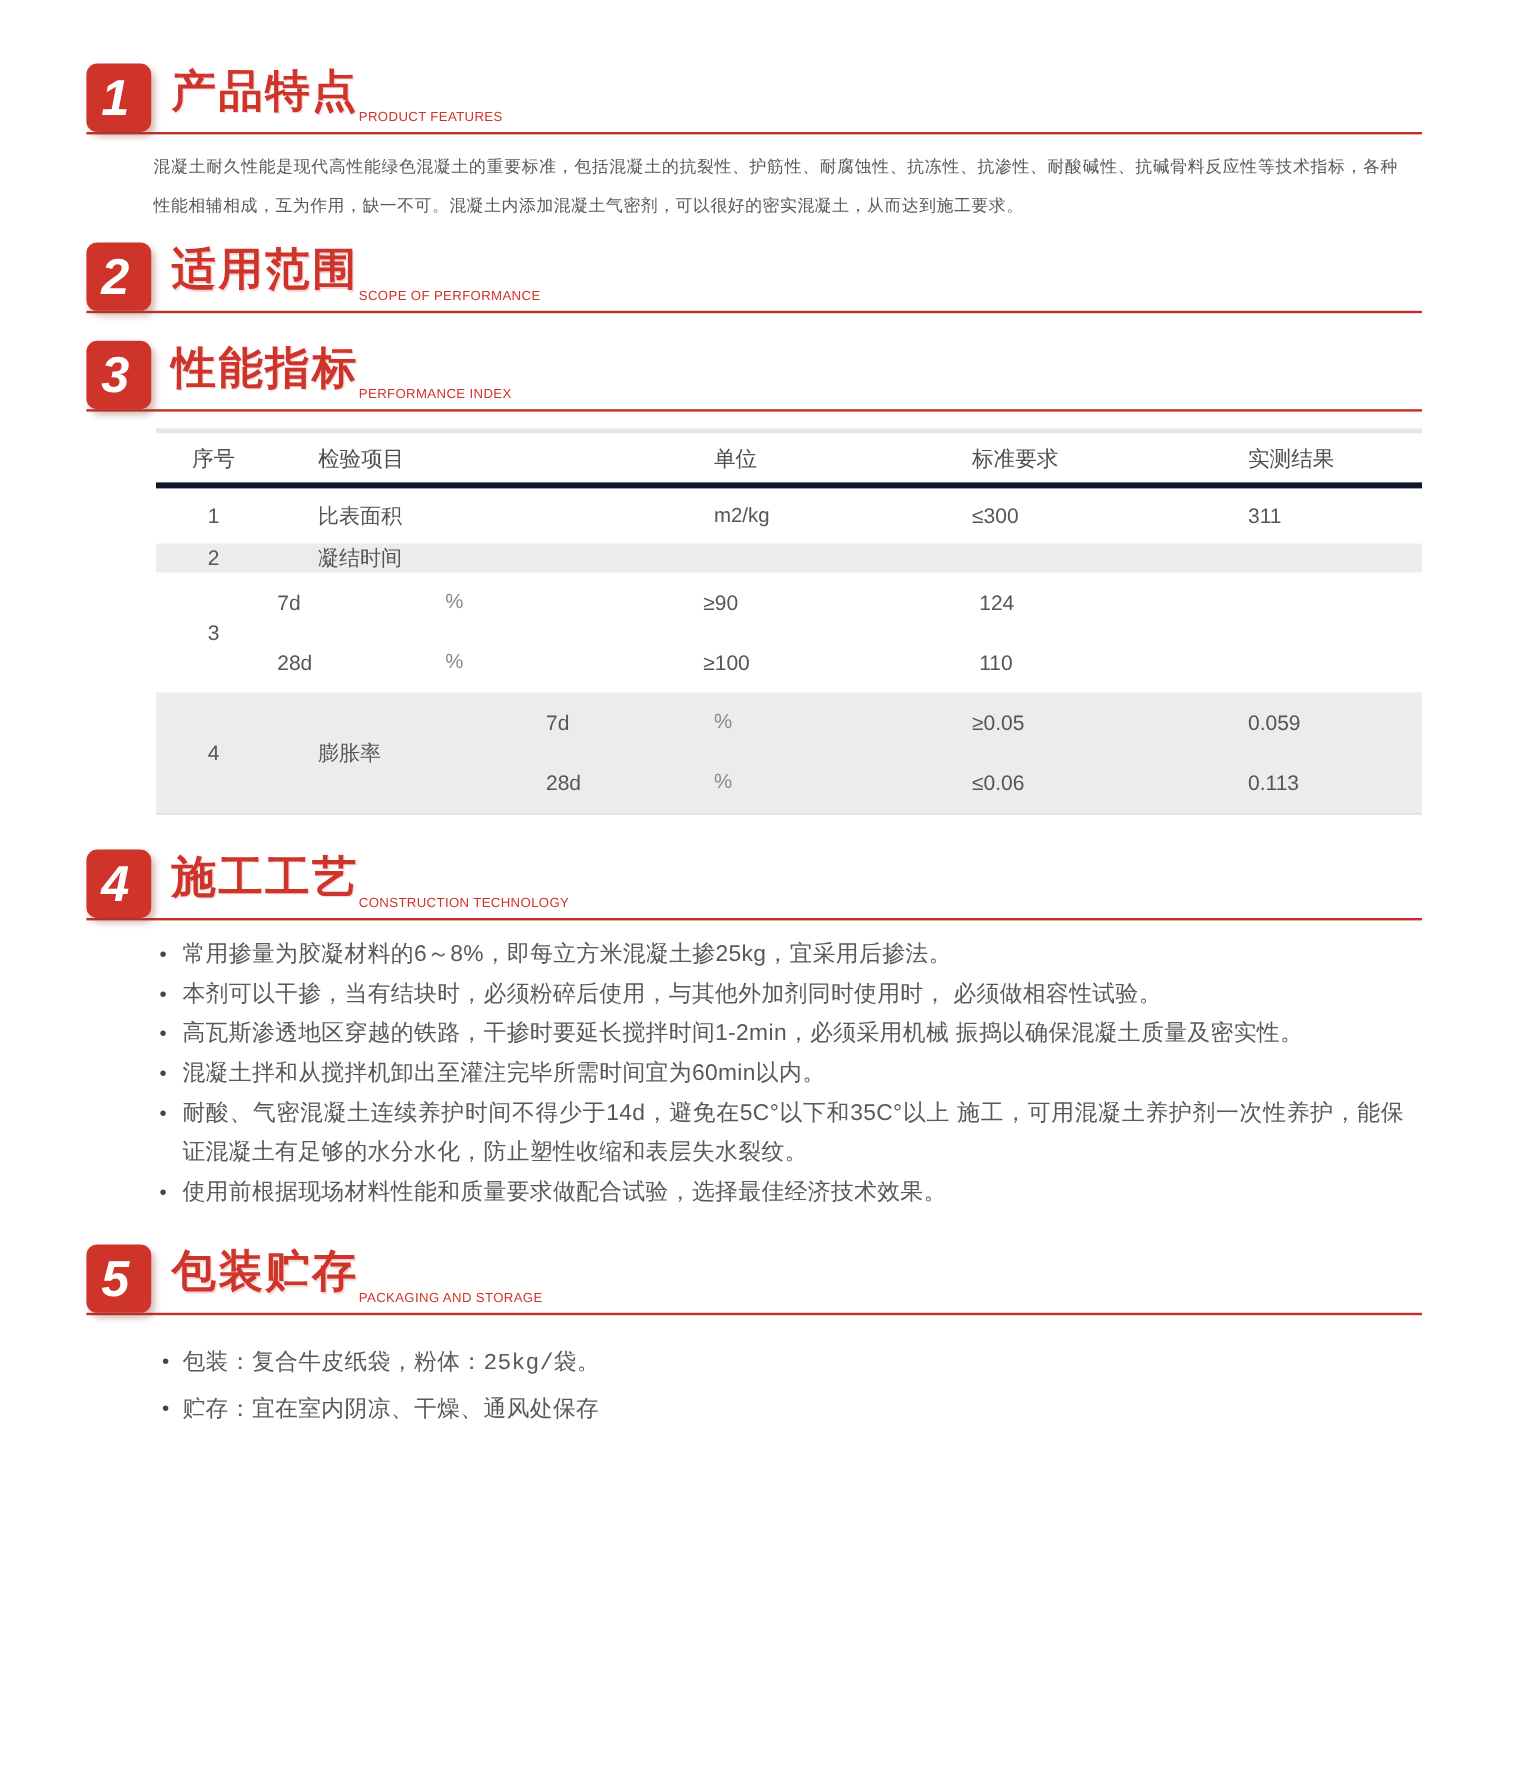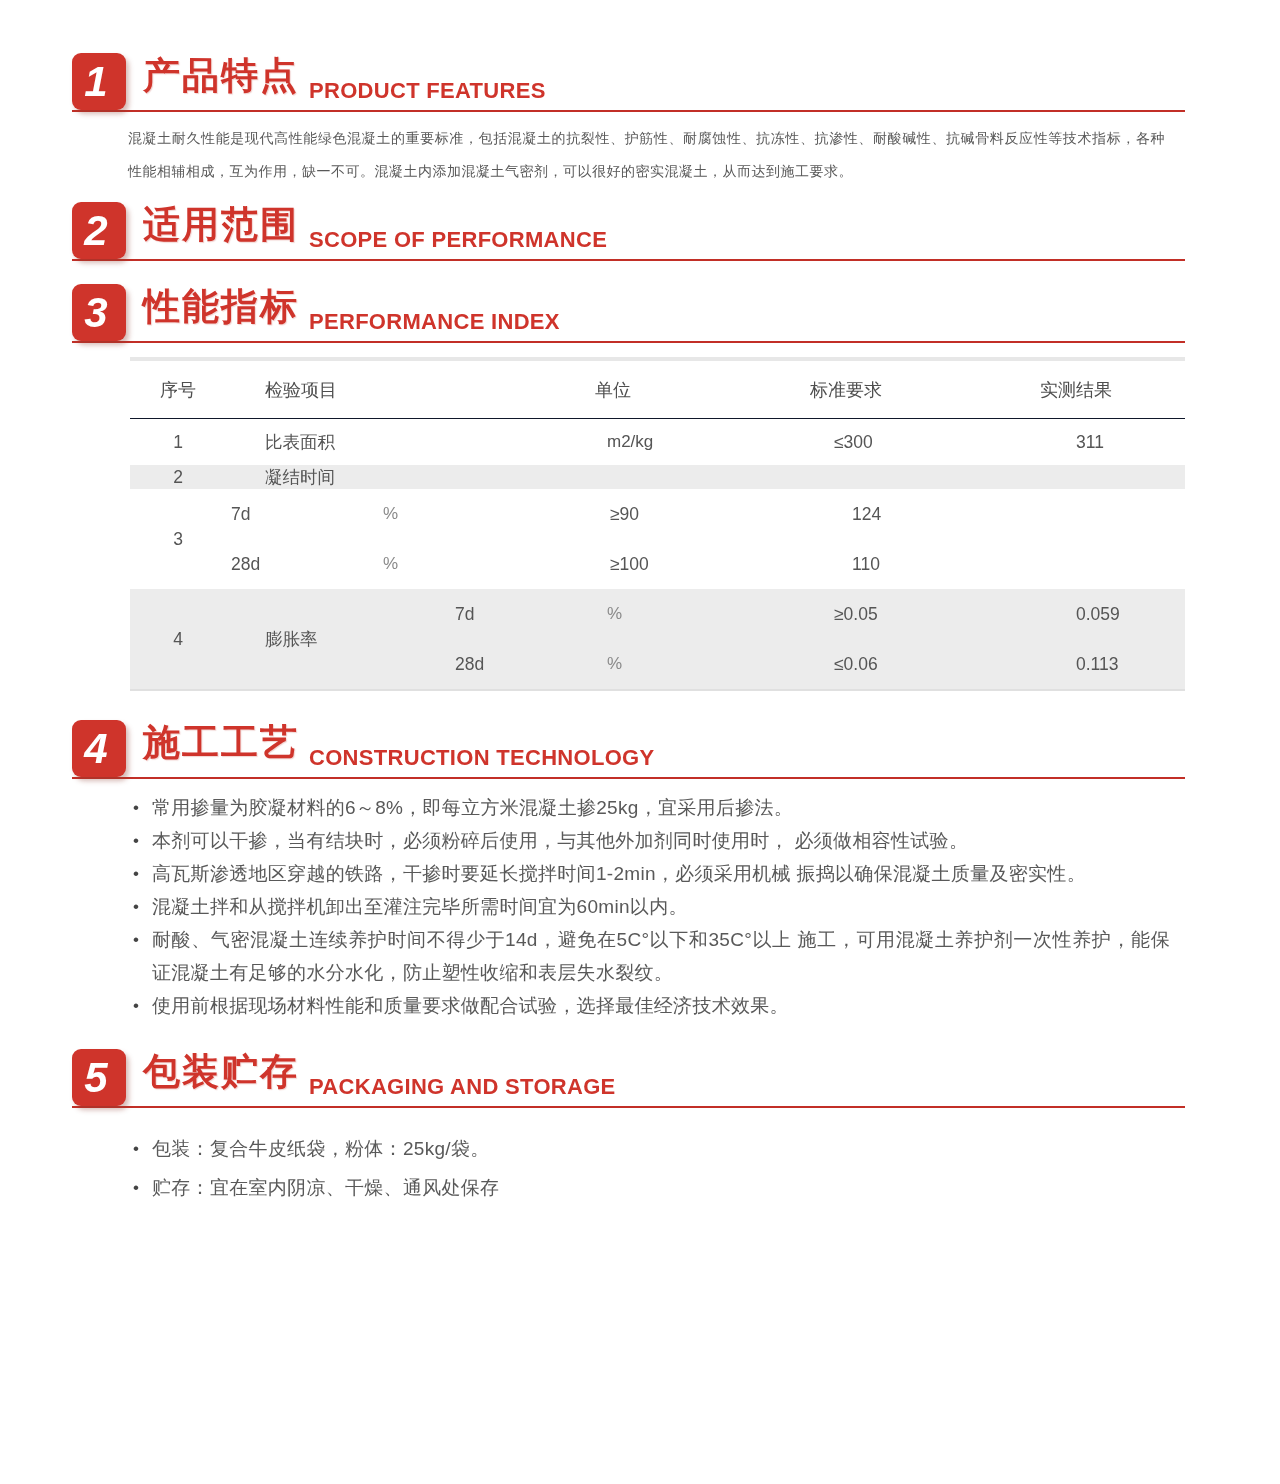--- a/index.html
+++ b/index.html
@@ -31,22 +31,22 @@
     display:flex;align-items:center;justify-content:center;
     box-shadow:3px 4px 5px rgba(140,60,50,.35);
     padding-right:6px;
   }
   .title-cn{
     color:var(--red);font-size:37px;font-weight:bold;
     margin-left:17px;letter-spacing:2px;line-height:1;padding-bottom:16px;
     text-shadow:1px 1px 1px rgba(200,80,70,.25);
   }
   .title-en{
-    color:var(--red);font-size:22px;font-weight:bold;
-    margin-left:10px;padding-bottom:6px;letter-spacing:.3px;white-space:nowrap;
+    color:var(--red);font-size:11px;font-weight:normal;
+    padding-bottom:6px;letter-spacing:.3px;white-space:nowrap;
   }
 
   
   .para{
     margin:10px 115px 0 128px;
     font-size:14px;line-height:32.5px;color:var(--text);
     text-align:justify;letter-spacing:.5px;
   }
 
   
@@ -63,35 +63,35 @@
 
   
   .perf-table{
     margin:14px 95px 0 130px;width:1055px;
     border-top:4px solid #e7e7e7;
     border-bottom:2px solid #e0e0e0;
     color:var(--table-text);font-size:17.5px;
   }
   .t-head{
     display:grid;grid-template-columns:96px 224px 145px 215px 230px 1fr;
-    height:58px;align-items:center;
-    border-bottom:1px solid #0f172a;
+    height:46px;align-items:center;
+    border-bottom:5px solid #0f172a;
     font-size:18px;color:#4e4e4e;
   }
   .t-head .c-no{text-align:center;}
   .t-head .c-item{padding-left:39px;}
   .c-sub{padding-left:5px;}
   .row-group{display:flex;}
   .row-group.shaded{background:var(--band);}
   .col-no{flex:0 0 96px;display:flex;align-items:center;justify-content:center;}
   .col-item{flex:0 0 224px;display:flex;align-items:center;padding-left:39px;}
   .col-subs{flex:1;display:flex;flex-direction:column;}
   .sub-row{
     display:grid;grid-template-columns:145px 215px 230px 1fr;
-    height:50px;align-items:center;gap:12px;
+    height:50px;align-items:center;
   }
   .row-group.single .sub-row{height:46px;}
   .u-cell{font-size:17px;}
   .pct{color:#8a8a8a;}
 
   
   .mt-s1{margin-top:52px;}
   .mt-s2{margin-top:14px;}
   .mt-s3{margin-top:22px;}
   .mt-s4{margin-top:28px;}
@@ -209,18 +209,18 @@
     <li>使用前根据现场材料性能和质量要求做配合试验，选择最佳经济技术效果。</li>
   </ul>
 
   <div class="section-header mt-s5">
     <div class="badge">
         <span>5</span>
       </div>
     <div class="title-cn">包装贮存</div>
     <div class="title-en">PACKAGING AND STORAGE</div>
   </div>
-  <ul class="bullets spaced" style="margin-top:24px;">
+  <ul class="bullets spaced" style="margin-top:24px;font-family:Liberation Mono, monospace;">
     <li>包装：复合牛皮纸袋，粉体：25kg/袋。</li>
     <li>贮存：宜在室内阴凉、干燥、通风处保存</li>
   </ul>
 
 </div>
 
 </body></html>

